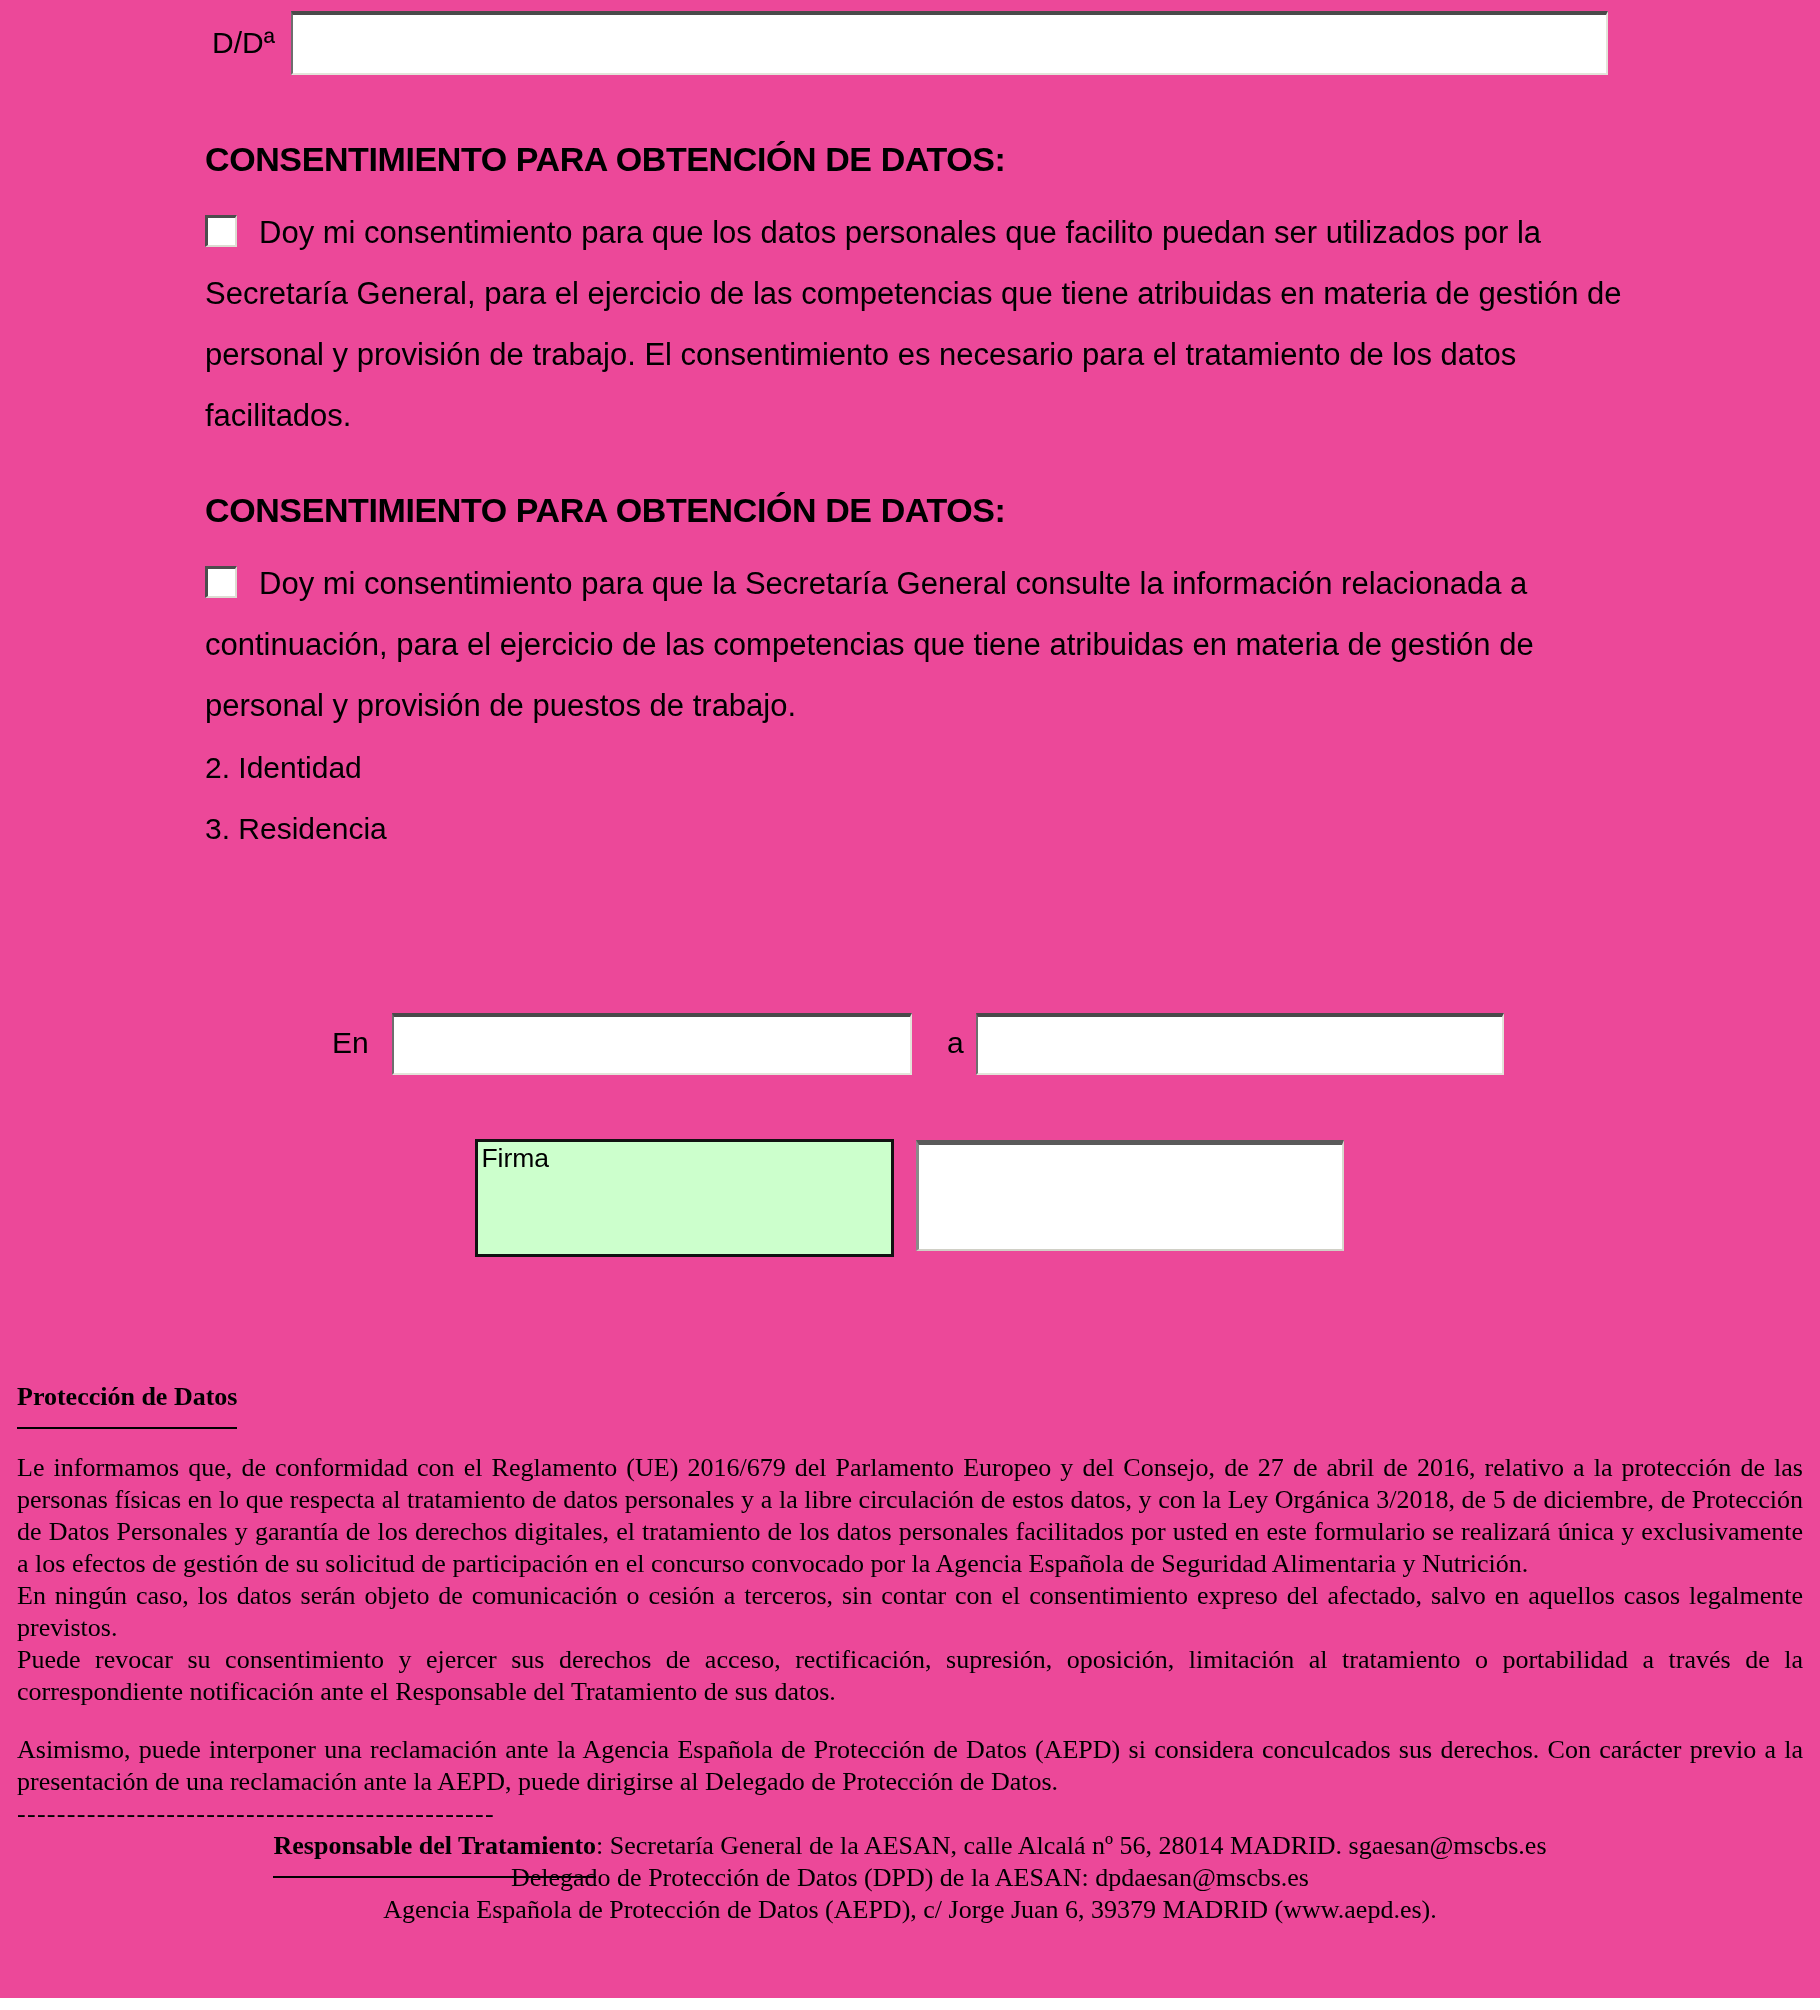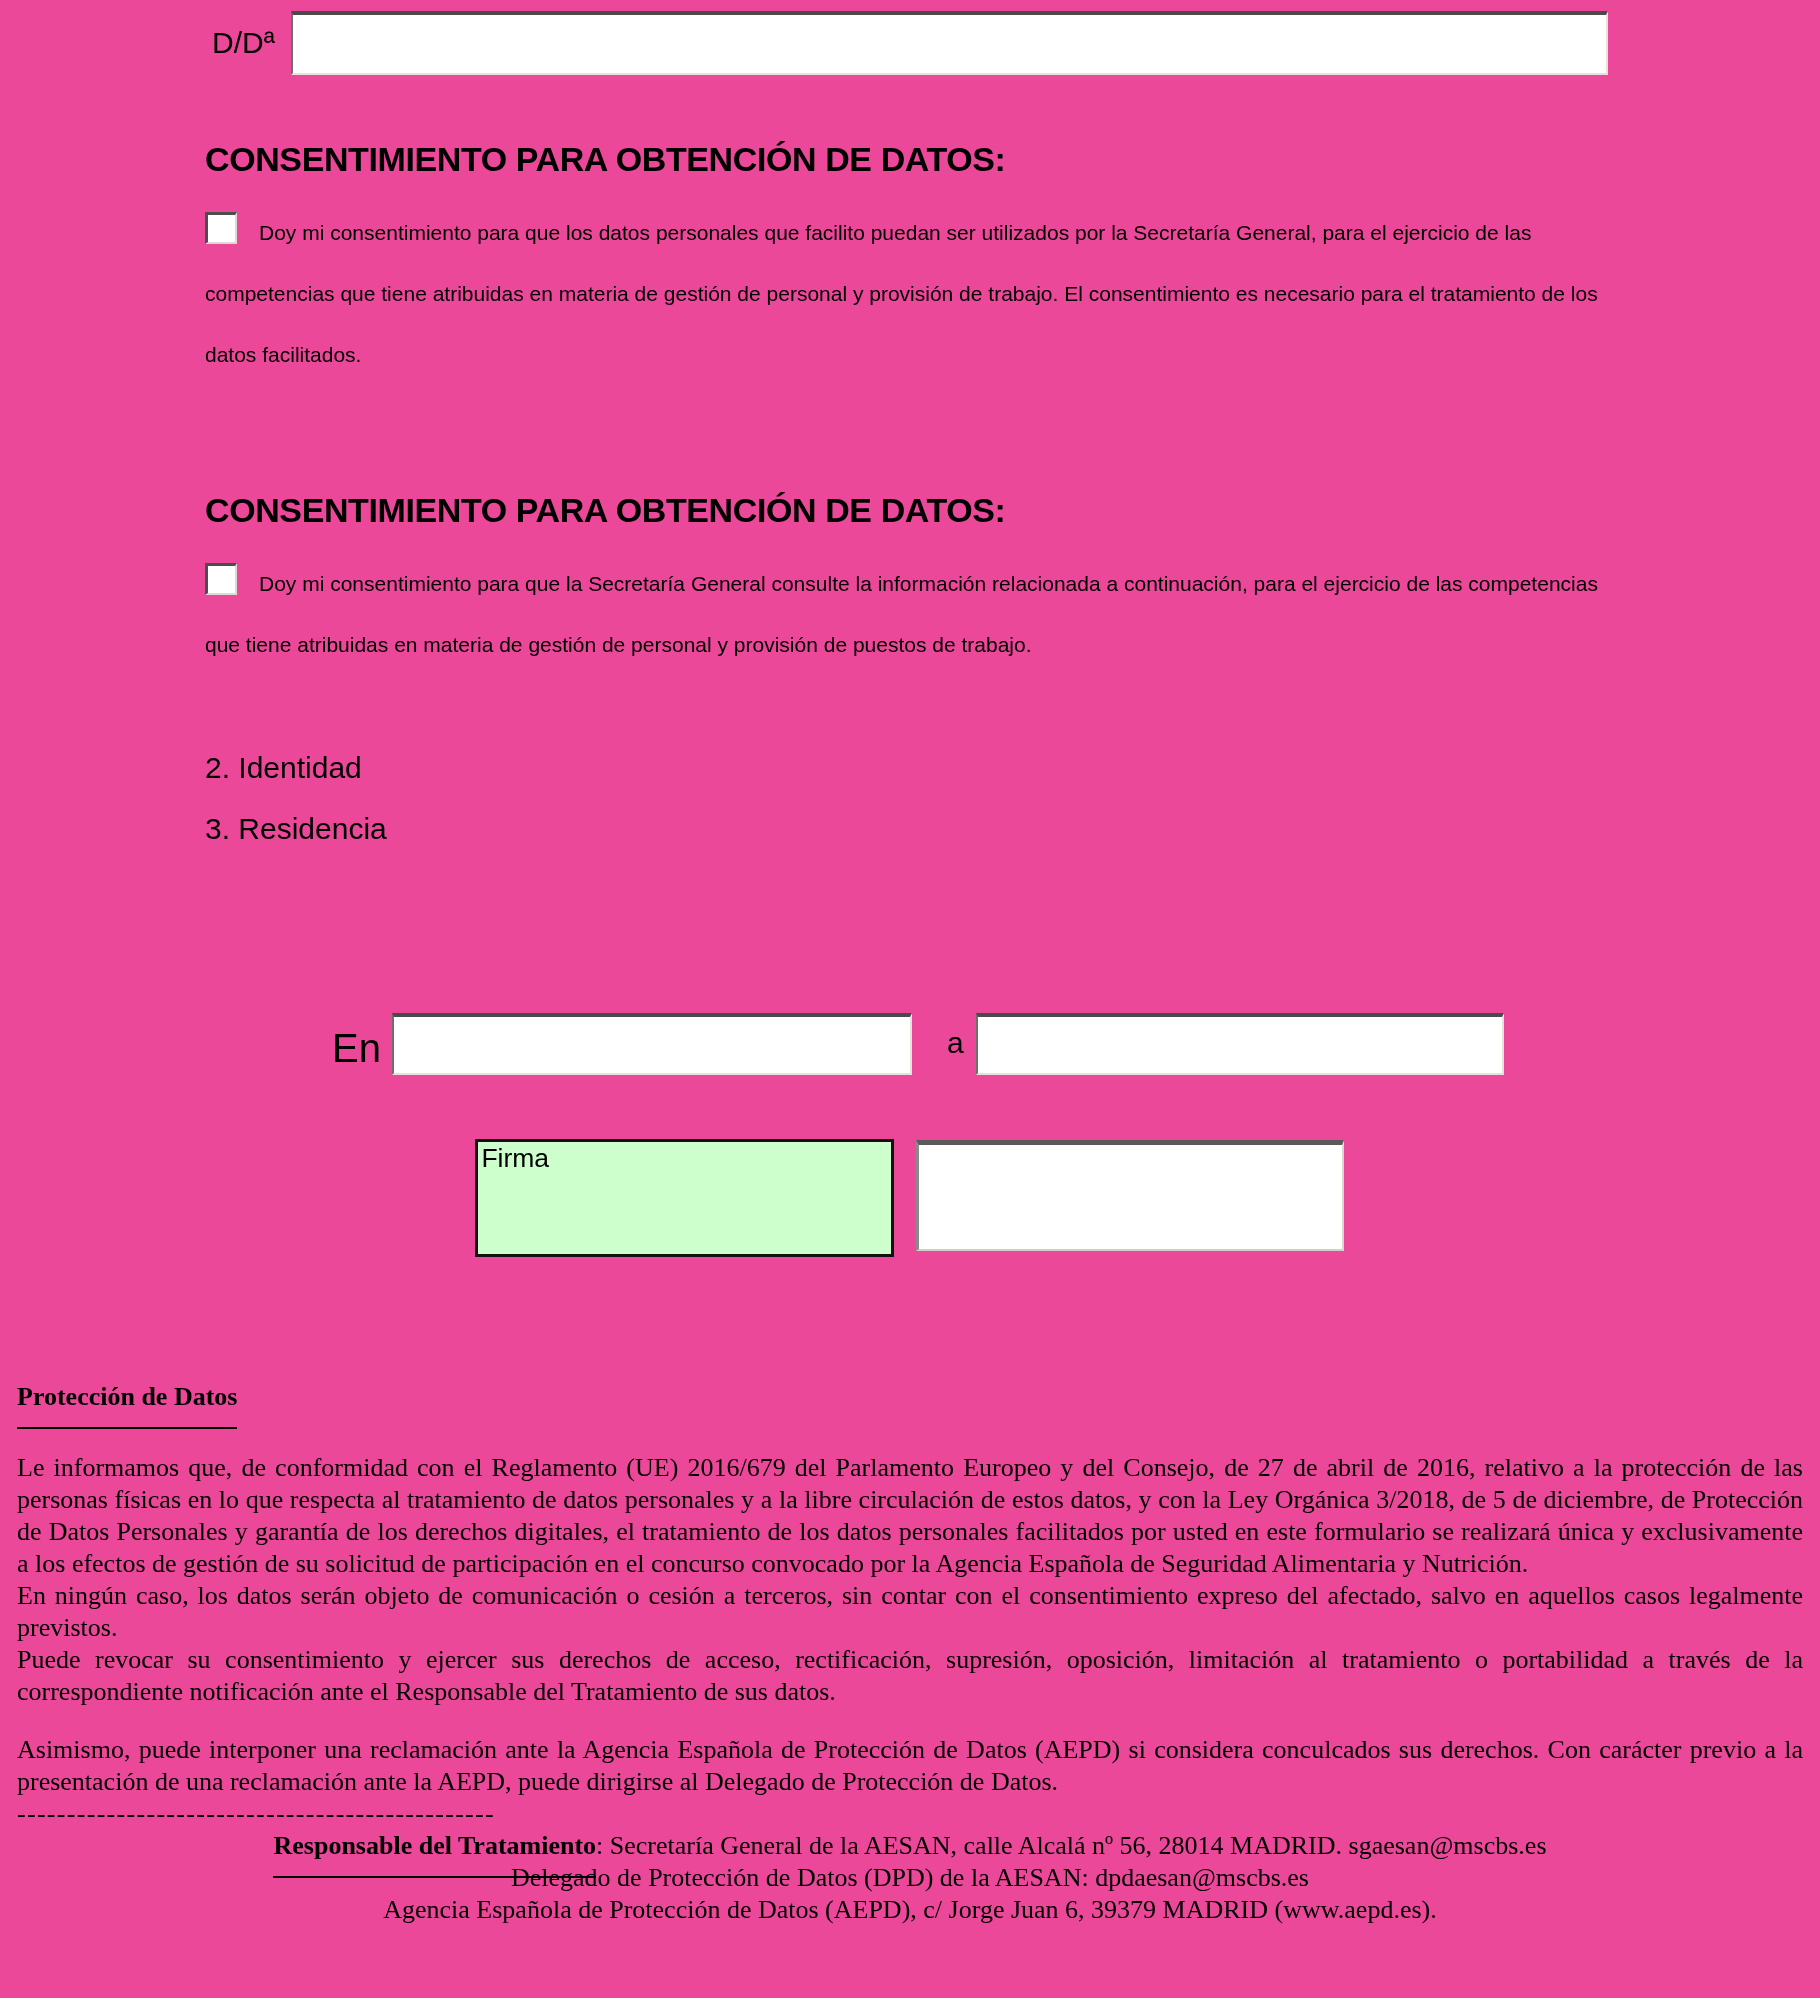--- a/index.html
+++ b/index.html
@@ -33,21 +33,21 @@
     font-size:34px;
     font-weight:bold;
     letter-spacing:-0.4px;
     white-space:nowrap;
   }
   #heading1{top:140px;}
   #heading2{top:491px;}
   .consent-para{
     left:205px;
     width:1430px;
-    font-size:21px;
+    font-size:31px;
     line-height:61px;
     text-align:left;
   }
   #consent1-para{top:202px;}
   #consent2-para{top:553px;}
   .checkbox{
     display:inline-block;
     box-sizing:border-box;
     width:32px;height:32px;
     background:#fff;
@@ -55,21 +55,21 @@
     border-left:3.4px solid #4d4d4d;
     border-bottom:2.6px solid #dcdcd2;
     border-right:2.6px solid #dcdcd2;
     margin-right:22px;
     vertical-align:-4.3px;
     cursor:pointer;
   }
   #consent-list{left:205px;top:737px;font-size:30px;line-height:61px;}
   .list-item{height:61px;}
   
-  #en-label{left:332px;top:1026px;font-size:40px;}
+  #en-label{left:332px;top:1026px;font-size:30px;}
   #en-input{left:392px;top:1013px;width:520px;height:62px;}
   #a-label{left:947px;top:1026px;font-size:30px;}
   #a-input{left:976px;top:1013px;width:528px;height:62px;}
   
   #firma-box{
     left:475px;top:1139px;width:419px;height:118px;
     box-sizing:border-box;
     background:#ccffcc;
     border:3.4px solid #111111;
     cursor:pointer;

